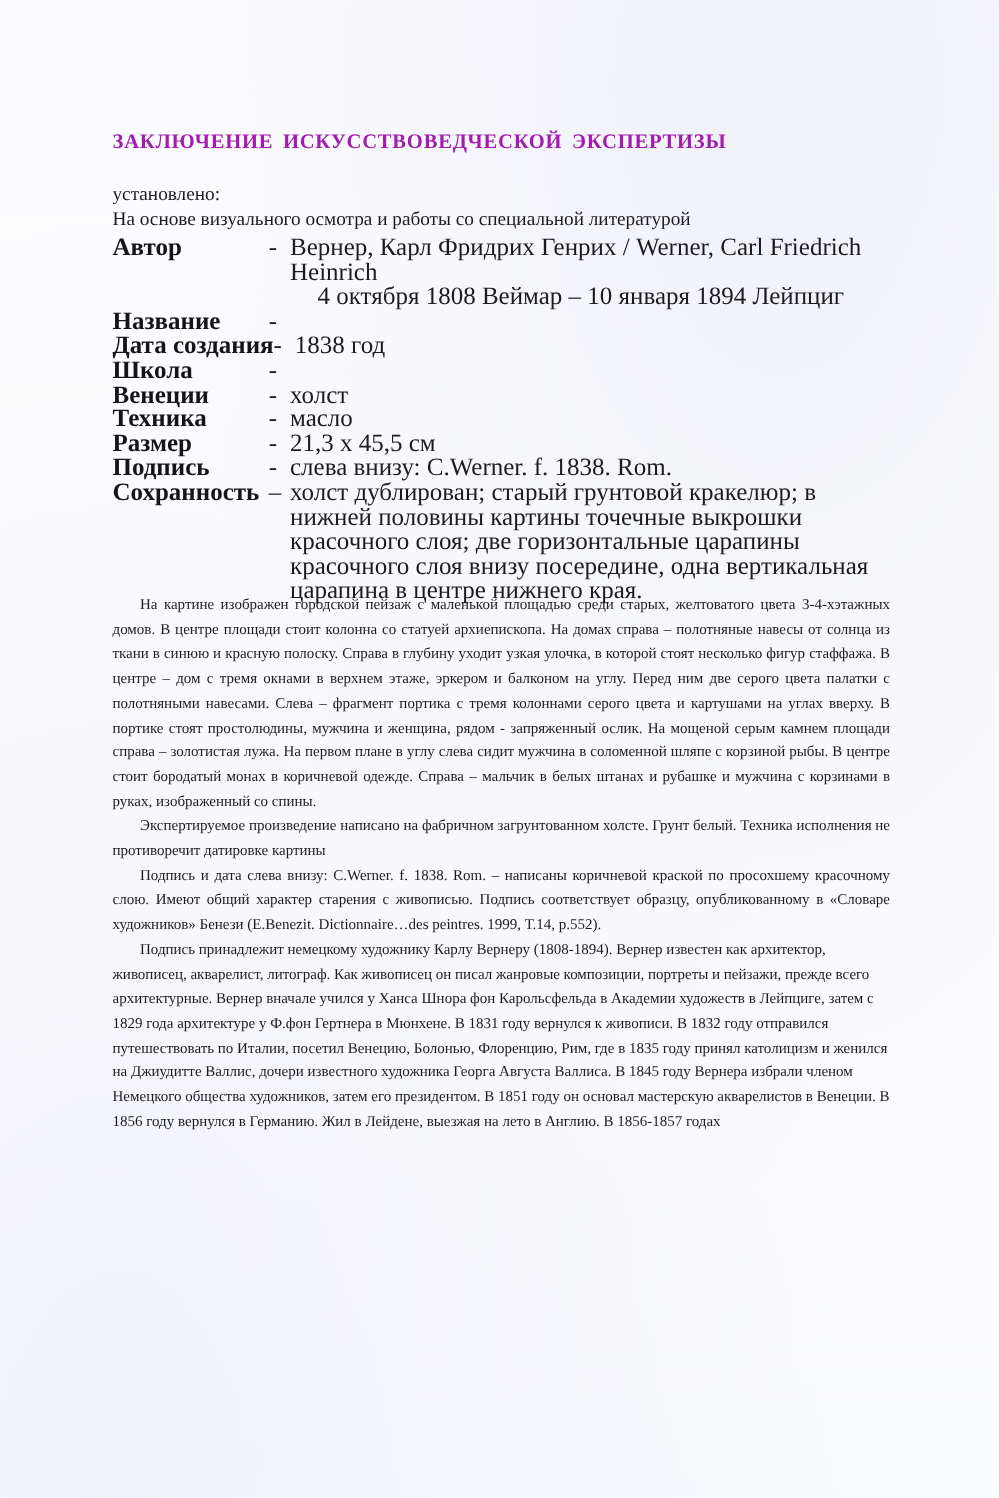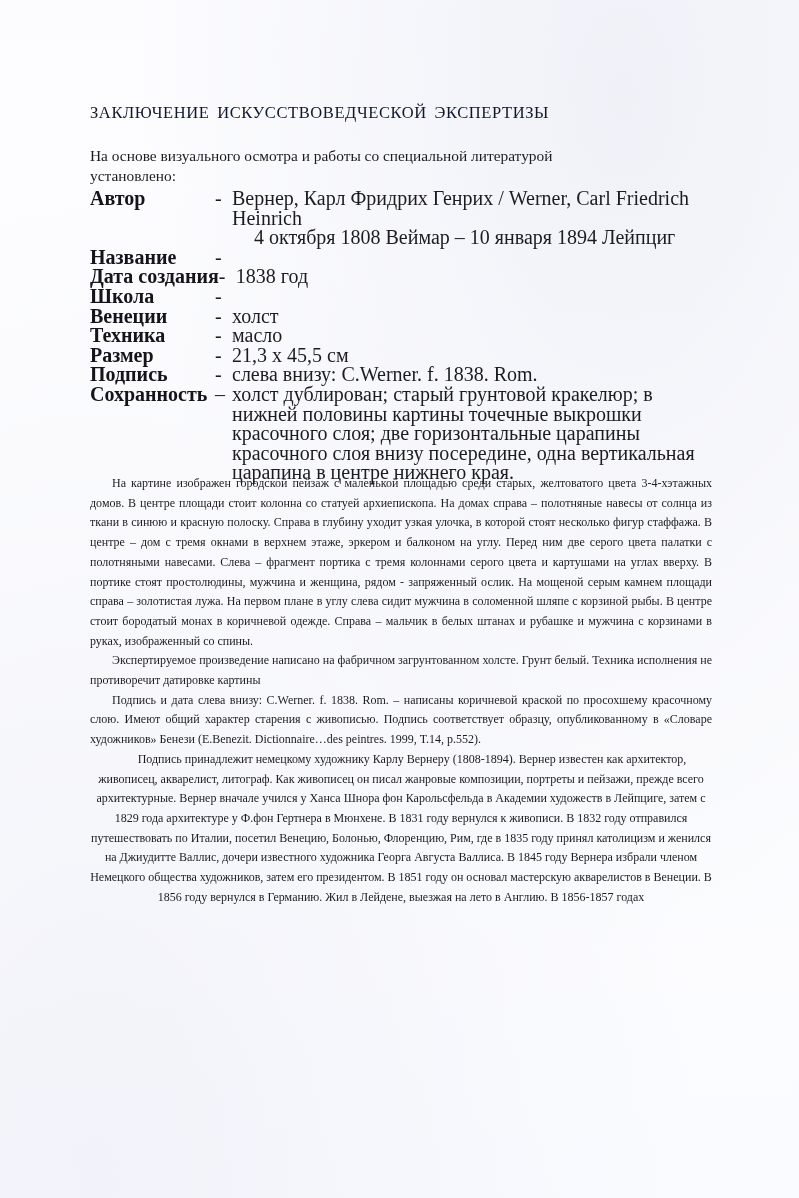--- a/index.html
+++ b/index.html
@@ -29,25 +29,25 @@
   }
   .page {
     position: relative;
     z-index: 1;
     padding: 0;
   }
   .doc-title {
     position: absolute;
     left: 90px;
     top: 103px;
-    font-weight: normal;
+    font-weight: bold;
     font-size: 16.5px;
     letter-spacing: 0.6px;
     word-spacing: 3px;
-    color: #0f172a;
+    color: #a21caf;
   }
   .intro {
     position: absolute;
     left: 90px;
     top: 146px;
     width: 620px;
     font-size: 15.4px;
     line-height: 20px;
   }
   .intro div { white-space: nowrap; }
@@ -95,35 +95,35 @@
     font-size: 12px;
     line-height: 19.7px;
     text-align: justify;
     text-justify: inter-word;
   }
   .body-text p {
     margin: 0;
     text-indent: 22px;
   }
   .body-text p.last-line-ragged {
-    text-align: center;
+    text-align: left;
   }
 </style>
 </head>
 <body>
 
 <div class="paper-tint"></div>
 
 <div class="page">
 
   <div class="doc-title">ЗАКЛЮЧЕНИЕ  ИСКУССТВОВЕДЧЕСКОЙ  ЭКСПЕРТИЗЫ</div>
 
   <div class="intro">
+    <div>установлено:</div>
     <div>На основе визуального осмотра и работы со специальной литературой</div>
-    <div>установлено:</div>
   </div>
 
   <div class="fields">
 
     <div class="field-row">
       <span class="field-label">Автор</span>
       <span class="field-dash">-</span>
       <span class="field-value">
         <span>Вернер, Карл Фридрих Генрих / Werner, Carl Friedrich Heinrich</span>
         <span class="sub-line">4  октября 1808 Веймар – 10 января 1894 Лейпциг</span>

